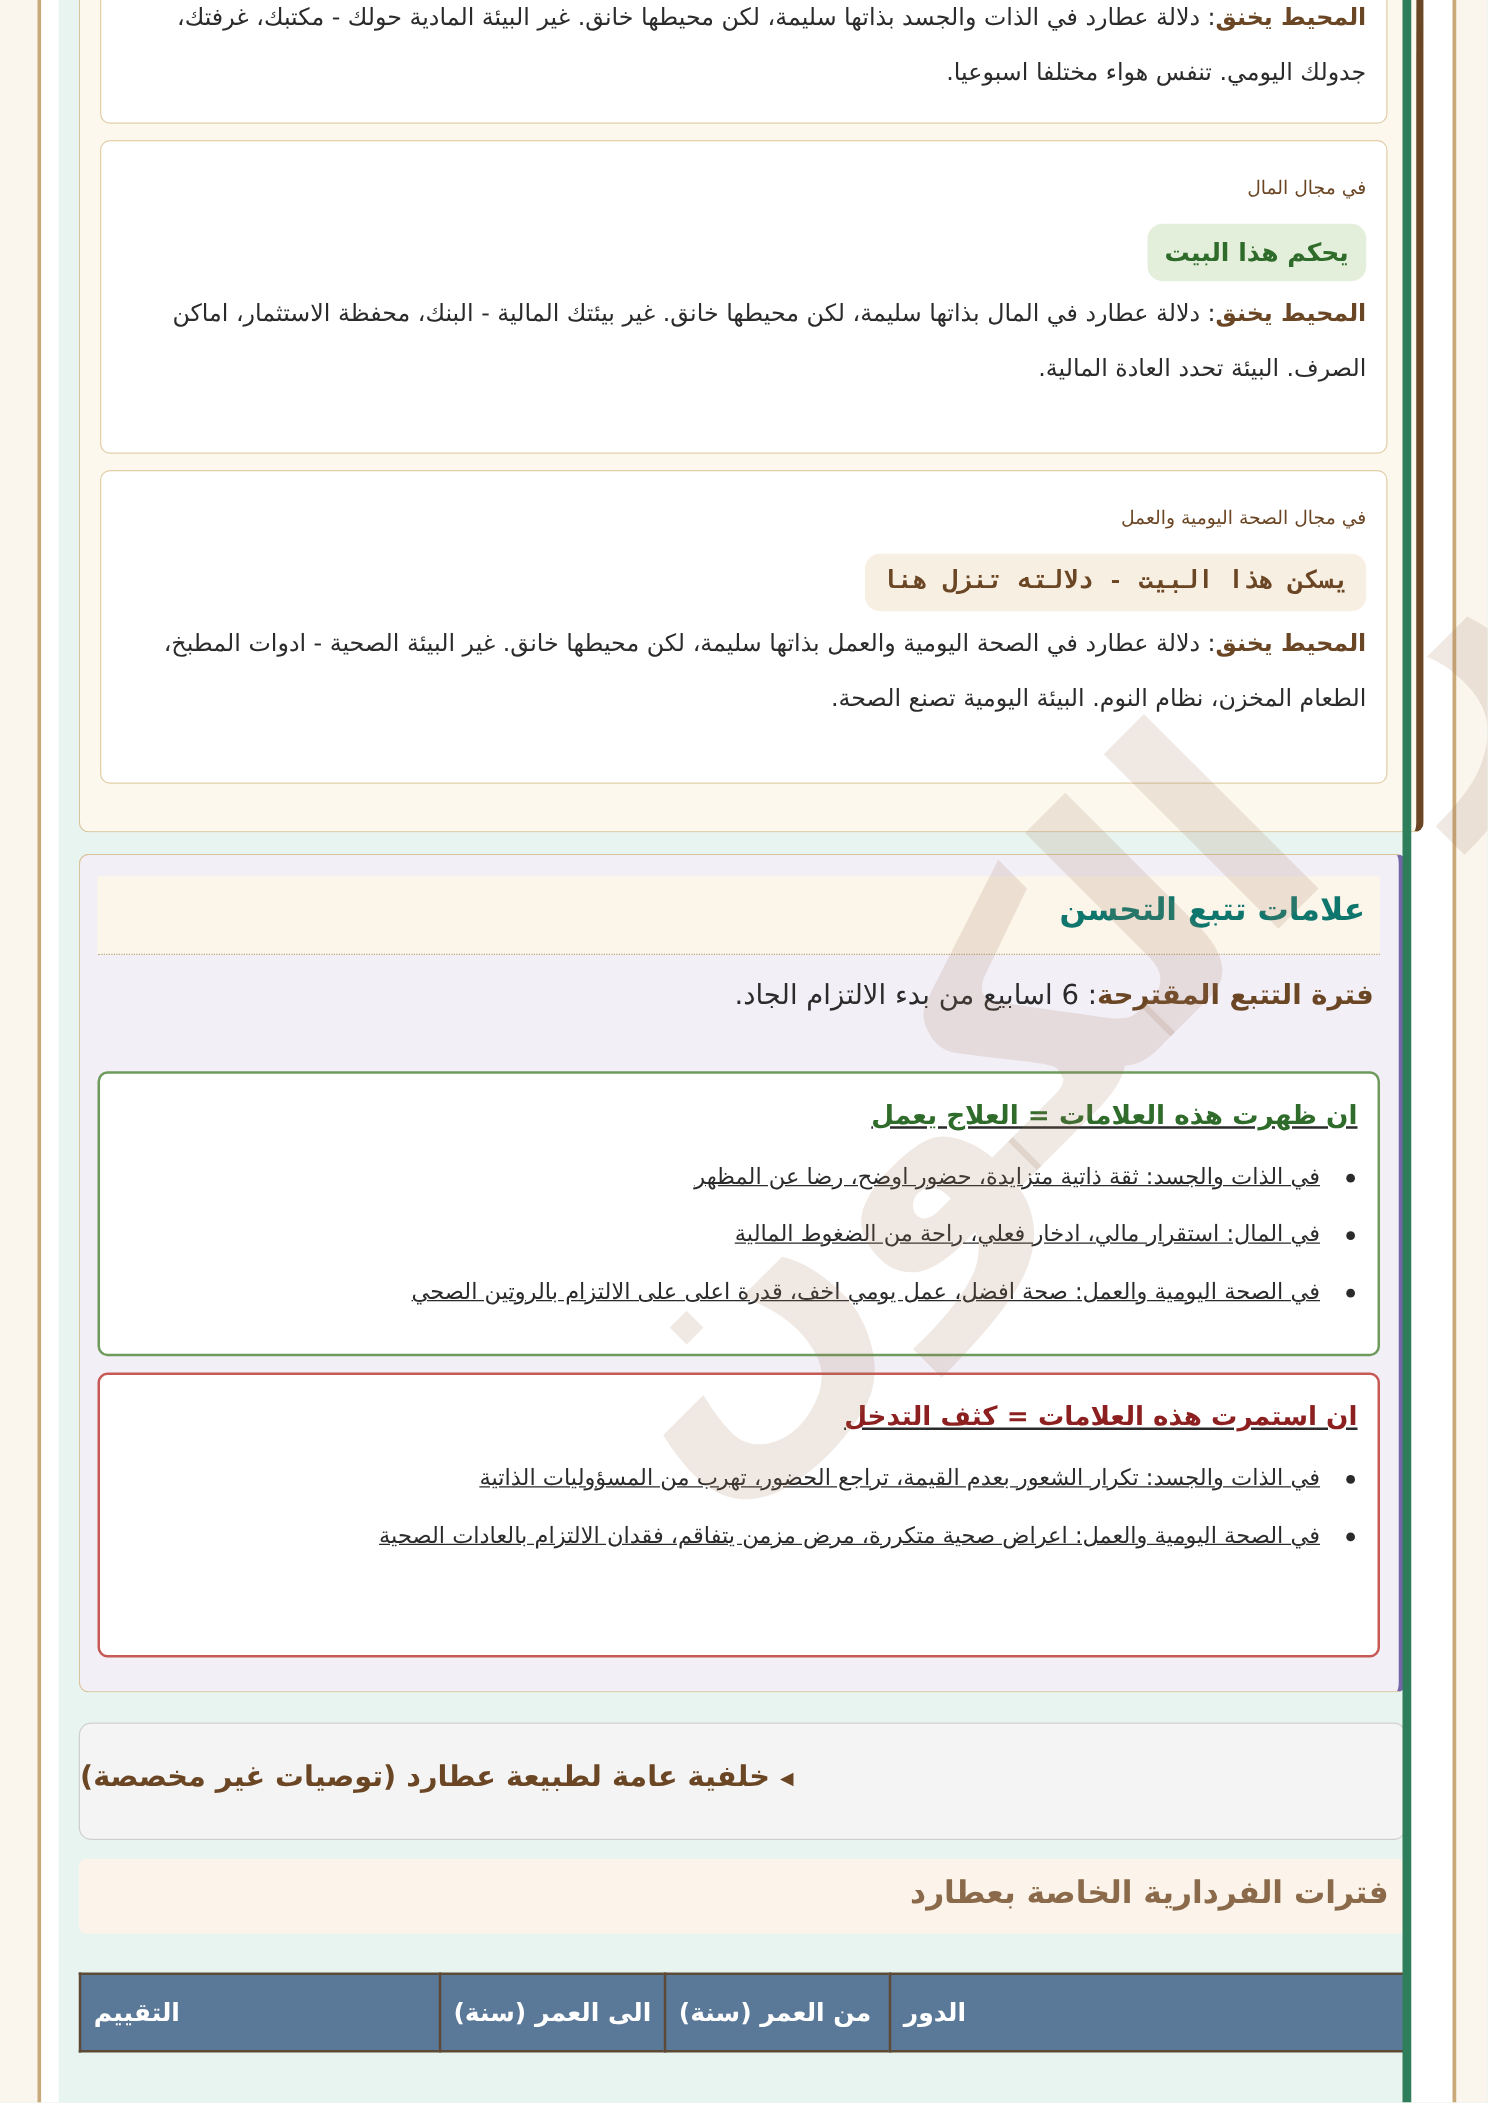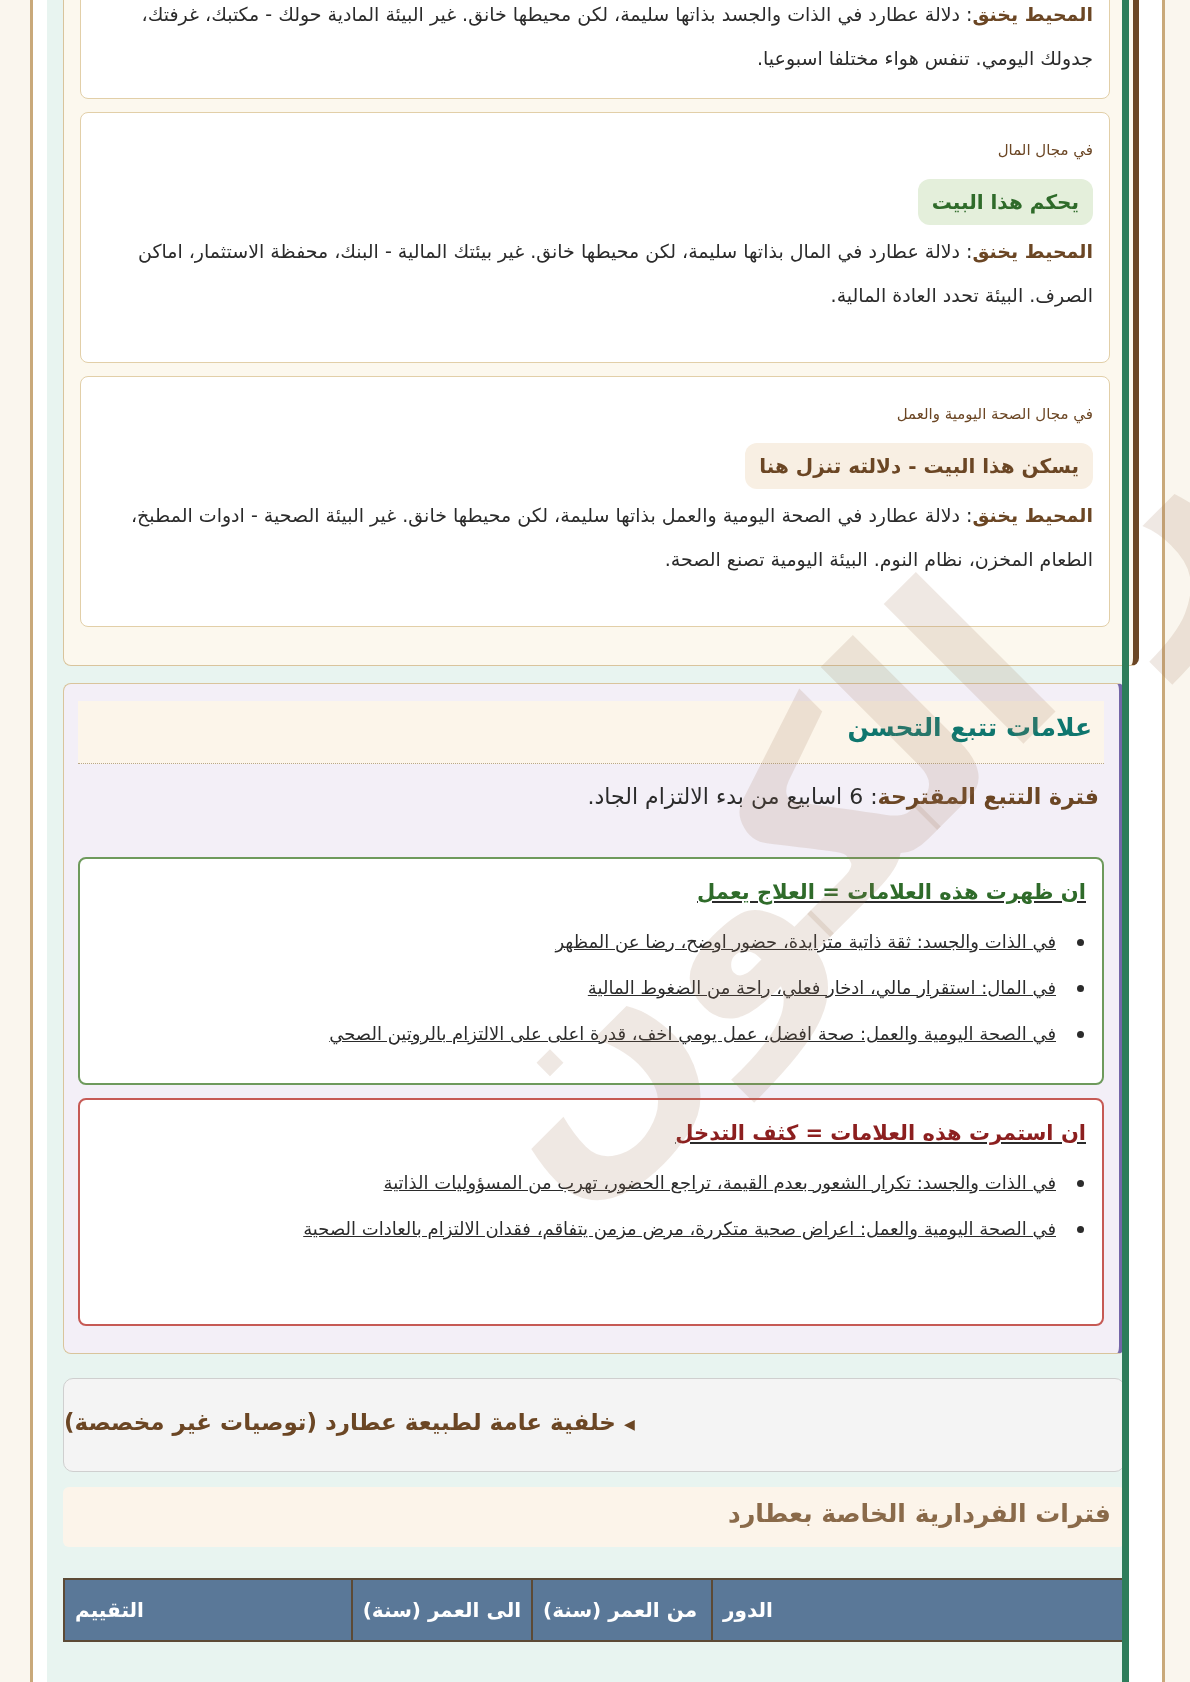--- a/index.html
+++ b/index.html
@@ -149,21 +149,21 @@
       <div style="margin-top:12px;">
         <span class="pill green">يحكم هذا البيت</span>
       </div>
       <p class="body-text" style="margin-top:4px;">
         <span class="key">المحيط يخنق</span><span>: دلالة عطارد في المال بذاتها سليمة، لكن محيطها خانق. غير بيئتك المالية - البنك، محفظة الاستثمار، اماكن الصرف. البيئة تحدد العادة المالية.</span>
       </p>
     </div>
 
     <div class="sub-card" style="top:395px; height:251px; padding-top:20px;">
       <div class="card-title">في مجال الصحة اليومية والعمل</div>
-      <div style="margin-top:12px;">
+      <div style="margin-top:12px;font-family:Liberation Mono, monospace;">
         <span class="pill beige">يسكن هذا البيت - دلالته تنزل هنا</span>
       </div>
       <p class="body-text" style="margin-top:4px;">
         <span class="key">المحيط يخنق</span><span>: دلالة عطارد في الصحة اليومية والعمل بذاتها سليمة، لكن محيطها خانق. غير البيئة الصحية - ادوات المطبخ، الطعام المخزن، نظام النوم. البيئة اليومية تصنع الصحة.</span>
       </p>
     </div>
   </div>
 
   <div class="tracking-section">
     <div class="tracking-header">علامات تتبع التحسن</div>

